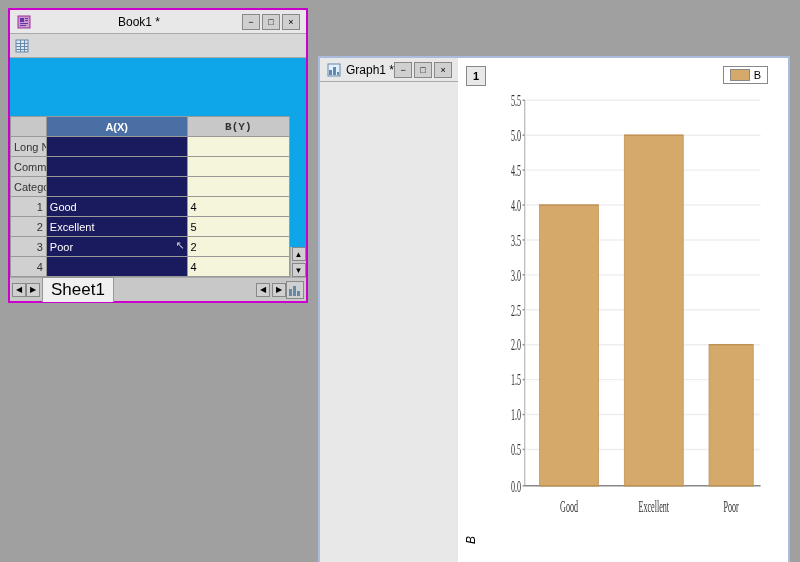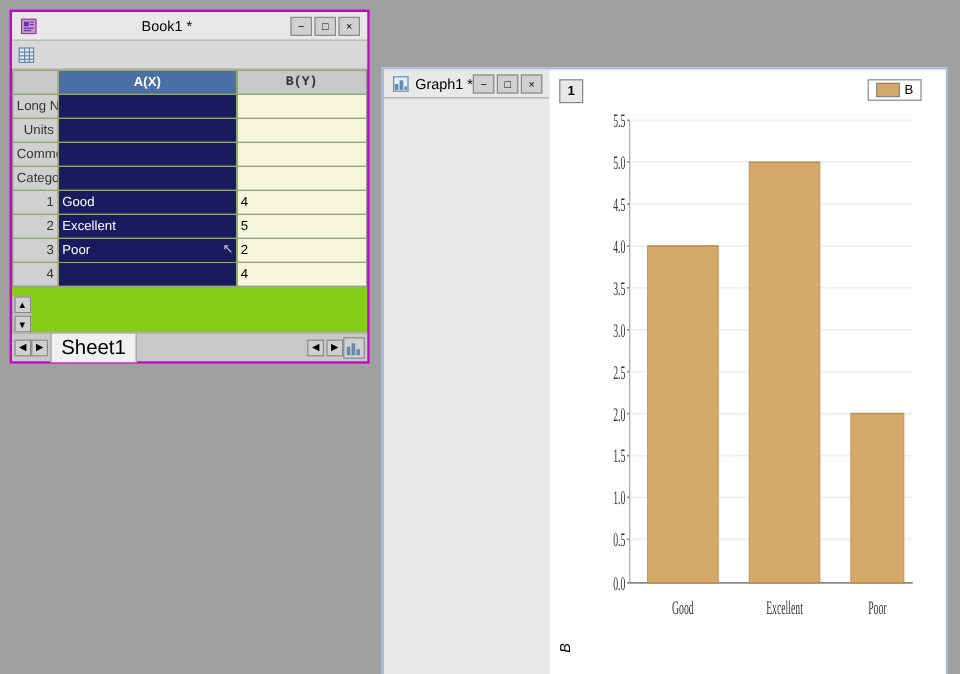--- a/index.html
+++ b/index.html
@@ -14,21 +14,21 @@
     }
 
     
     .book-window {
       position: absolute;
       top: 8px;
       left: 8px;
       width: 300px;
       height: 295px;
       border: 2px solid #cc00cc;
-      background: #84cc16;
+      background: #0ea5e9;
       display: flex;
       flex-direction: column;
     }
     .window-titlebar {
       background: #e8e8e8;
       height: 24px;
       display: flex;
       align-items: center;
       padding: 0 6px;
       border-bottom: 1px solid #aaa;
@@ -74,21 +74,22 @@
       padding: 2px 4px;
       border-bottom: 1px solid #aaa;
       flex-shrink: 0;
     }
 
     
     .table-container {
       flex: 1;
       overflow: hidden;
       display: flex;
-      flex-direction: column;
+      flex-direction: row;
+      align-items: flex-end;
     }
     .table-scroll-area {
       flex: 1;
       overflow: hidden;
       display: flex;
       flex-direction: column;
     }
     .table-scrollbar {
       width: 16px;
       background: #c8c8c8;
@@ -373,25 +374,20 @@
           <tr class="header-row">
             <th class="col-rownum"></th>
             <th class="col-a col-a-header">A(X)</th>
             <th class="col-b col-b-header">B(Y)</th>
           </tr>
         </thead>
         <tbody>
 
           <tr class="meta-row">
             <td class="col-rownum label-cell">Long Name</td>
-            <td class="col-a a-cell"></td>
-            <td class="col-b b-cell"></td>
-          </tr>
-          <tr class="meta-row">
-            <td class="col-rownum label-cell">Units</td>
             <td class="col-a a-cell"></td>
             <td class="col-b b-cell"></td>
           </tr>
           <tr class="meta-row">
             <td class="col-rownum label-cell">Comments</td>
             <td class="col-a a-cell"></td>
             <td class="col-b b-cell"></td>
           </tr>
           <tr class="meta-row">
             <td class="col-rownum label-cell">Categories</td>

